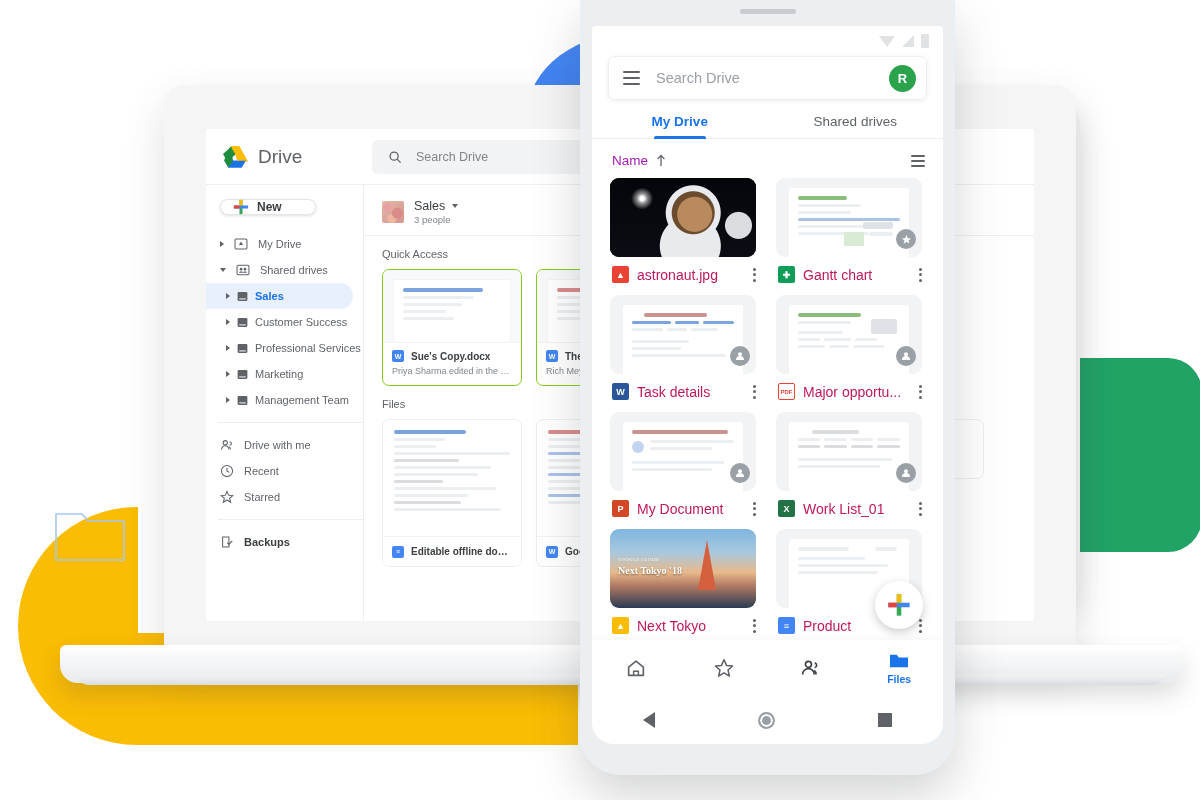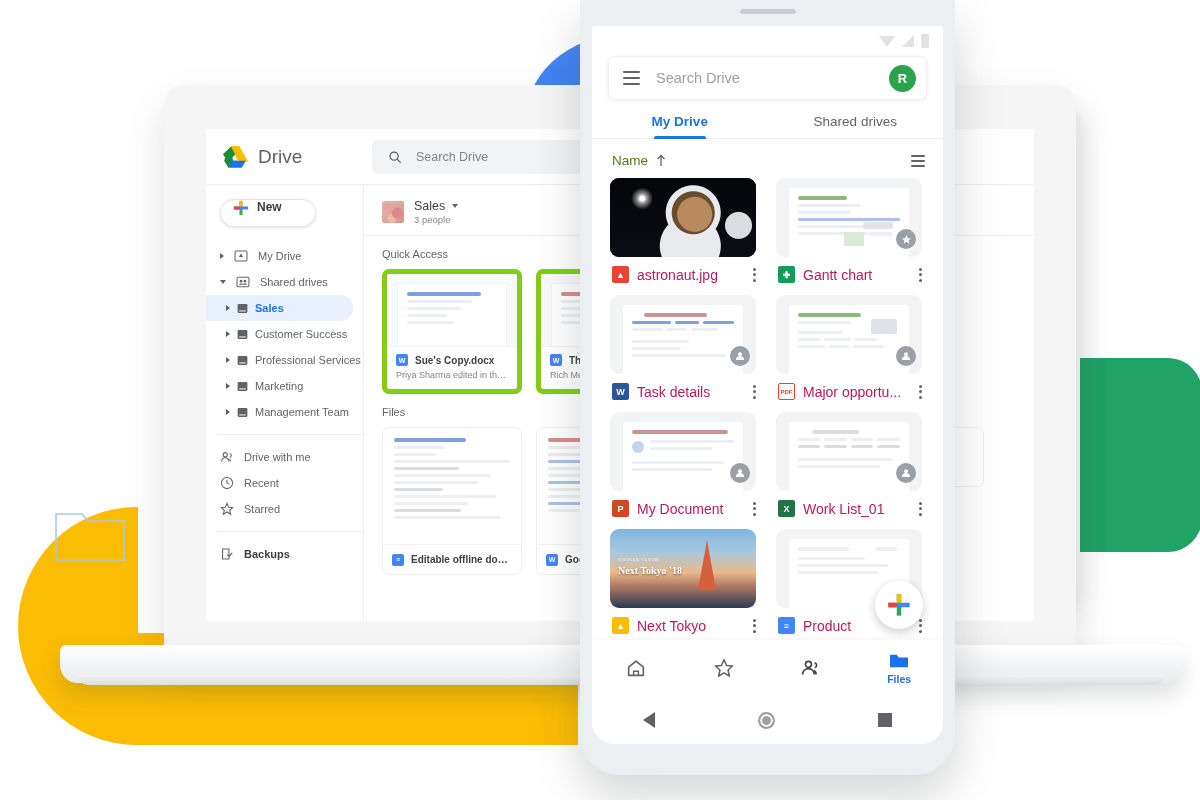--- a/index.html
+++ b/index.html
@@ -56,23 +56,23 @@
   .dw-top { position:absolute; left:0; top:0; right:0; height:56px; background:#fff;
     border-bottom:1px solid #eceff1; display:flex; align-items:center; }
   .dw-logo { display:flex; align-items:center; gap:10px; width:158px; padding-left:16px; }
   .dw-logo-text { font-size:19px; color:#5f6368; }
   .dw-search { flex:1; height:34px; margin:0 24px 0 8px; background:#f1f3f4; border-radius:6px;
     display:flex; align-items:center; gap:14px; padding:0 16px; max-width:560px; }
   .dw-search-ph { font-size:12.5px; color:#80868b; }
 
   .dw-body { position:absolute; left:0; top:56px; right:0; bottom:0; display:flex; }
   .dw-side { width:158px; border-right:1px solid #eceff1; padding-top:14px; }
-  .dw-new { margin:0 0 16px 14px; width:96px; height:28px; border:1px solid #e3e5e8;
+  .dw-new { margin:0 0 16px 14px; width:96px; height:16px; border:1px solid #e3e5e8;
     border-radius:22px; background:#fff; box-shadow:0 1px 3px rgba(60,64,67,.16);
-    display:flex; align-items:flex-start; gap:8px; padding-left:12px; }
+    display:flex; align-items:center; gap:8px; padding-left:12px; }
   .dw-new-label { font-size:12px; color:#3c4043; font-weight:bold; }
   .dw-item { height:26px; display:flex; align-items:center; gap:10px; padding-left:14px;
     font-size:11px; color:#5f6368; position:relative; }
   .dw-item .lbl { white-space:nowrap; }
   .dw-item.child { padding-left:20px; gap:6px; }
   .dw-item.sel { background:#e8f0fe; border-radius:0 14px 14px 0; margin-right:10px; }
   .dw-item.sel .lbl { color:#1a73e8; font-weight:bold; }
   .dw-sep { height:1px; background:#eceff1; margin:9px 0 9px 12px; }
   .caret { width:0;height:0;border-left:4px solid #5f6368;
     border-top:3.2px solid transparent;border-bottom:3.2px solid transparent; flex:none; }
@@ -87,21 +87,21 @@
       radial-gradient(circle at 70% 55%, #d98b8b 5px, transparent 6px),
       radial-gradient(circle at 45% 80%, #f0b7a0 4px, transparent 5px),
       linear-gradient(135deg,#e6b7aa,#d3968b); }
   .dw-crumb-title { font-size:12.5px; color:#3c4043; }
   .dw-crumb-sub { font-size:9.5px; color:#80868b; margin-top:1px; }
   .dw-crumb-caret { width:0;height:0;border-left:3.6px solid transparent;
     border-right:3.6px solid transparent;border-top:4.4px solid #5f6368; }
   .dw-rule { height:1px; background:#eceff1; margin:10px 0 0 -18px; }
   .dw-section { font-size:11px; color:#5f6368; margin:12px 0 9px 0; }
   .dw-qa { display:flex; gap:14px; }
-  .qa-card { width:140px; border:5px solid #84cc16; border-radius:7px; background:#fff;
+  .qa-card { width:140px; border:1px solid #84cc16; border-radius:7px; background:#fff;
     overflow:hidden; flex:none; }
   .qa-thumb { height:72px; background:#f8f9fa; padding:9px 10px 0 10px; }
   .qa-page { background:#fff; height:100%; border:1px solid #f1f3f4; border-bottom:none;
     padding:8px 9px 0 9px; }
   .qa-meta { padding:7px 9px 9px 9px; border-top:1px solid #f1f3f4; }
   .qa-name-row { display:flex; align-items:center; gap:7px; }
   .qa-name { font-size:10px; color:#3c4043; font-weight:bold; white-space:nowrap;
     overflow:hidden; text-overflow:ellipsis; }
   .qa-sub { font-size:9px; color:#80868b; margin-top:4px; white-space:nowrap;
     overflow:hidden; text-overflow:ellipsis; }
@@ -151,21 +151,21 @@
 
   .ph-tabs { display:flex; margin-top:14px; border-bottom:1px solid #eceff1; }
   .ph-tab { flex:1; text-align:center; padding-bottom:9px; font-size:13.5px;
     color:#5f6368; position:relative; }
   .ph-tab.active { color:#1a73e8; font-weight:bold; }
   .ph-tab.active::after { content:""; position:absolute; left:50%; transform:translateX(-50%);
     bottom:-1px; width:52px; height:3px; background:#1a73e8; border-radius:2px 2px 0 0; }
 
   .ph-sortrow { display:flex; align-items:center; justify-content:space-between;
     padding:14px 18px 10px 20px; }
-  .ph-sort { font-size:13.5px; color:#4d7c0f; display:flex; align-items:center; gap:7px; }
+  .ph-sort { font-size:13.5px; color:#a21caf; display:flex; align-items:center; gap:7px; }
   .list-icon i { display:block; height:2px; width:14px; background:#5f6368; margin-bottom:3px;
     border-radius:1px; }
   .list-icon i:last-child{ margin-bottom:0; }
 
   .ph-grid { display:flex; flex-wrap:wrap; gap:0 20px; padding:0 18px; }
   .p-item { width:146px; margin-bottom:12px; }
   .p-thumb { height:79px; background:#f1f3f4; border-radius:9px; position:relative;
     overflow:hidden; }
   .p-page { position:absolute; left:13px; top:10px; right:13px; bottom:0; background:#fff;
     border-radius:3px 3px 0 0; padding:8px 9px 0 9px; }

